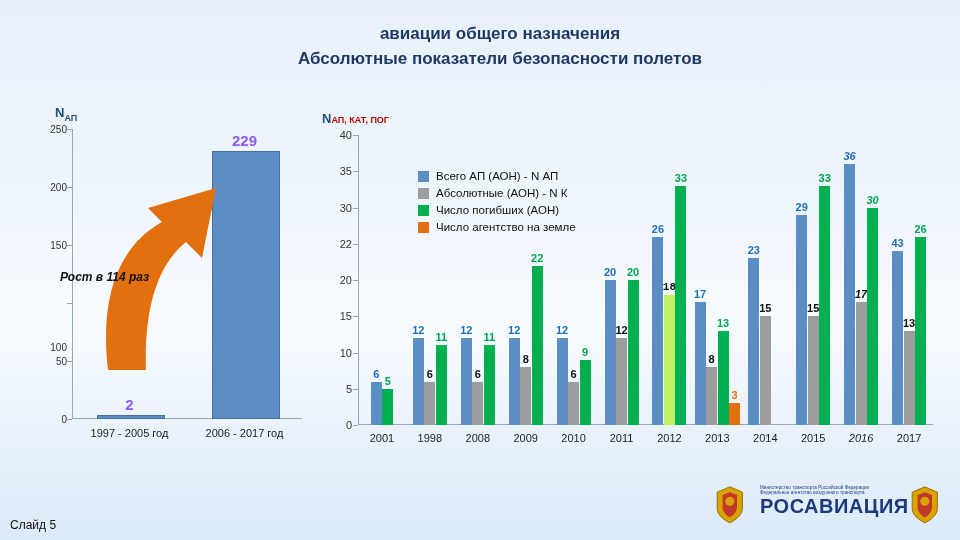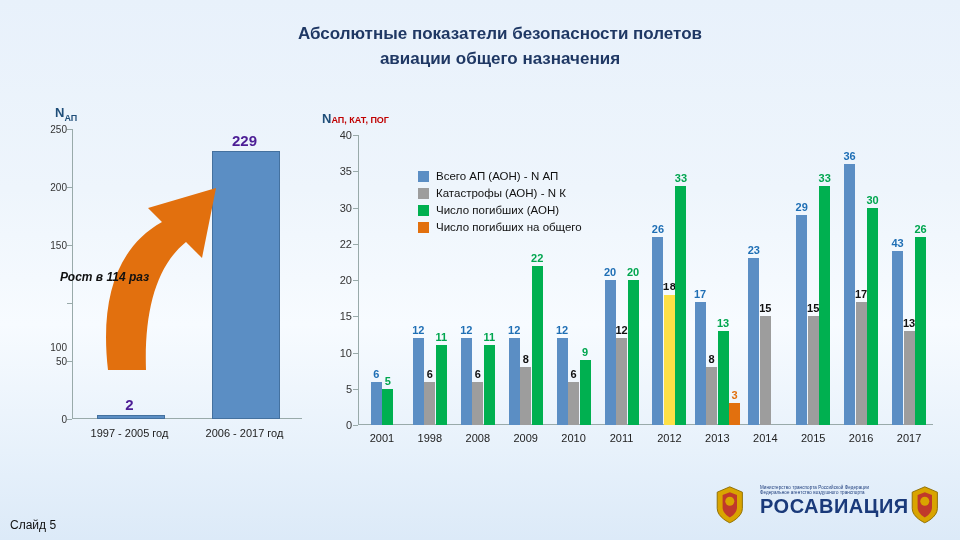--- a/index.html
+++ b/index.html
@@ -18,21 +18,21 @@
   .axis-label{font-size:13px;font-weight:bold;color:#1f4e79;}
   .axis-label sub{font-size:9px;}
   #left-ylabel{position:absolute;left:35px;top:0px;}
   .lplot{position:absolute;left:52px;top:24px;width:230px;height:290px;}
   .ltick{position:absolute;right:100%;transform:translateY(-50%);
          font-size:10px;color:#333;padding-right:5px;white-space:nowrap;}
   .ltickline{position:absolute;left:0;width:5px;height:1px;background:#9aa;transform:translateX(-5px);}
   .laxisline{position:absolute;left:0;top:0;width:1px;height:100%;background:#9aa;}
   .lbaseline{position:absolute;left:0;bottom:0;width:100%;height:1px;background:#9aa;}
   .lbar{position:absolute;bottom:0;background:#5b8ec4;border:1px solid #44719f;}
-  .lbarval{position:absolute;transform:translate(-50%,-100%);font-size:15px;font-weight:bold;color:#4c1d95;white-space:nowrap;}
+  .lbarval{position:absolute;transform:translate(-50%,-100%);font-size:15px;font-weight:bold;color:#8b5cf6;white-space:nowrap;}
   .lcat{position:absolute;top:100%;transform:translateX(-50%);margin-top:8px;font-size:11px;color:#222;white-space:nowrap;}
   .growth-note{position:absolute;left:60px;top:270px;font-size:12px;font-style:italic;font-weight:bold;color:#111;}
   
   #growth-arrow{position:absolute;left:70px;top:130px;width:180px;height:250px;}
   
   #right-chart{position:absolute;left:318px;top:105px;width:630px;height:345px;}
   #right-ylabel{position:absolute;left:4px;top:6px;font-size:13px;font-weight:bold;color:#1f4e79;}
   #right-ylabel span{font-size:9px;color:#c00000;}
   .rplot{position:absolute;left:40px;top:30px;width:575px;height:290px;}
   .rtick{position:absolute;right:100%;transform:translateY(-50%);font-size:11px;color:#333;padding-right:6px;}
@@ -51,22 +51,22 @@
   .slide-no{position:absolute;left:10px;top:518px;font-size:12px;color:#111;}
   #logo{position:absolute;left:700px;top:480px;width:250px;height:50px;}
   .logo-text{position:absolute;left:60px;top:10px;}
   .logo-line1{font-size:4.5px;color:#1a3a7a;letter-spacing:.1px;white-space:nowrap;}
   .logo-main{font-size:20px;font-weight:bold;color:#1a3a7a;letter-spacing:.5px;}
 </style>
 </head>
 <body>
 
 <div class="title">
+  <div>авиации общего назначения</div>
   <div>Абсолютные показатели безопасности полетов</div>
-  <div>авиации общего назначения</div>
 </div>
 
 <div id="left-chart">
   <div id="left-ylabel" class="axis-label">
     <span>N</span><sub>АП</sub>
   </div>
   <div class="lplot" id="lplot">
     <div class="laxisline"></div>
     <div class="lbaseline"></div>
   <div class="ltick" style="top: 290px;">0</div>
@@ -101,29 +101,29 @@
   <div class="rplot" id="rplot">
     <div class="raxisline"></div>
     <div class="rbaseline"></div>
     <div class="legend" id="rlegend">
         <div class="legend-row">
           <div class="legend-swatch" style="background: rgb(91, 142, 196);"></div>
           <div class="legend-text">Всего АП (АОН) - N АП</div>
         </div>
         <div class="legend-row">
           <div class="legend-swatch" style="background: rgb(157, 157, 157);"></div>
-          <div class="legend-text">Катастрофы  (АОН) - N К</div>
+          <div class="legend-text">Абсолютные  (АОН) - N К</div>
         </div>
         <div class="legend-row">
           <div class="legend-swatch" style="background: rgb(0, 176, 80);"></div>
           <div class="legend-text">Число погибших (АОН)</div>
         </div>
         <div class="legend-row">
           <div class="legend-swatch" style="background: rgb(226, 112, 14);"></div>
-          <div class="legend-text">Число погибших на общего</div>
+          <div class="legend-text">Число агентство на земле</div>
         </div>
       </div>
   <div class="rtick" style="top: 290px;">0</div>
       <div class="rtickline" style="top: 290px;"></div>
       <div class="rtick" style="top: 253.75px;">5</div>
       <div class="rtickline" style="top: 253.75px;"></div>
       <div class="rtick" style="top: 217.5px;">10</div>
       <div class="rtickline" style="top: 217.5px;"></div>
       <div class="rtick" style="top: 181.25px;">15</div>
       <div class="rtickline" style="top: 181.25px;"></div>
@@ -203,21 +203,21 @@
         </div>
         <div class="rbar" style="left: 29.9583px; width: 11px; height: 145px; background: rgb(0, 176, 80);">
           <div class="rbarlabel" style="color: rgb(0, 166, 79);">20</div>
         </div>
         <div class="rcat">2011</div>
       </div>
       <div class="rgroup" style="left: 287.5px; width: 47.9167px;">
         <div class="rbar" style="left: 6.95833px; width: 11px; height: 188.5px; background: rgb(91, 142, 196);">
           <div class="rbarlabel" style="color: rgb(31, 111, 181);">26</div>
         </div>
-        <div class="rbar" style="left: 18.4583px; width: 11px; height: 130.5px; background: #fde047; font-family: Liberation Mono, monospace;">
+        <div class="rbar" style="left: 18.4583px; width: 11px; height: 130.5px; background: #bef264; font-family: Liberation Mono, monospace;">
           <div class="rbarlabel" style="color: rgb(17, 17, 17);">18</div>
         </div>
         <div class="rbar" style="left: 29.9583px; width: 11px; height: 239.25px; background: rgb(0, 176, 80);">
           <div class="rbarlabel" style="color: rgb(0, 166, 79);">33</div>
         </div>
         <div class="rcat">2012</div>
       </div>
       <div class="rgroup" style="left: 335.417px; width: 47.9167px;">
         <div class="rbar" style="left: 1.20833px; width: 11px; height: 123.25px; background: rgb(91, 142, 196);">
           <div class="rbarlabel" style="color: rgb(31, 111, 181);">17</div>
@@ -247,21 +247,21 @@
           <div class="rbarlabel" style="color: rgb(31, 111, 181);">29</div>
         </div>
         <div class="rbar" style="left: 18.4583px; width: 11px; height: 108.75px; background: rgb(157, 157, 157);">
           <div class="rbarlabel" style="color: rgb(17, 17, 17);">15</div>
         </div>
         <div class="rbar" style="left: 29.9583px; width: 11px; height: 239.25px; background: rgb(0, 176, 80);">
           <div class="rbarlabel" style="color: rgb(0, 166, 79);">33</div>
         </div>
         <div class="rcat">2015</div>
       </div>
-      <div class="rgroup" style="left: 479.167px; width: 47.9167px;">
+      <div class="rgroup" style="left: 479.167px; width: 47.9167px; font-style: italic;">
         <div class="rbar" style="left: 6.95833px; width: 11px; height: 261px; background: rgb(91, 142, 196);">
           <div class="rbarlabel" style="color: rgb(31, 111, 181);">36</div>
         </div>
         <div class="rbar" style="left: 18.4583px; width: 11px; height: 123.25px; background: rgb(157, 157, 157);">
           <div class="rbarlabel" style="color: rgb(17, 17, 17);">17</div>
         </div>
         <div class="rbar" style="left: 29.9583px; width: 11px; height: 217.5px; background: rgb(0, 176, 80);">
           <div class="rbarlabel" style="color: rgb(0, 166, 79);">30</div>
         </div>
         <div class="rcat">2016</div>

